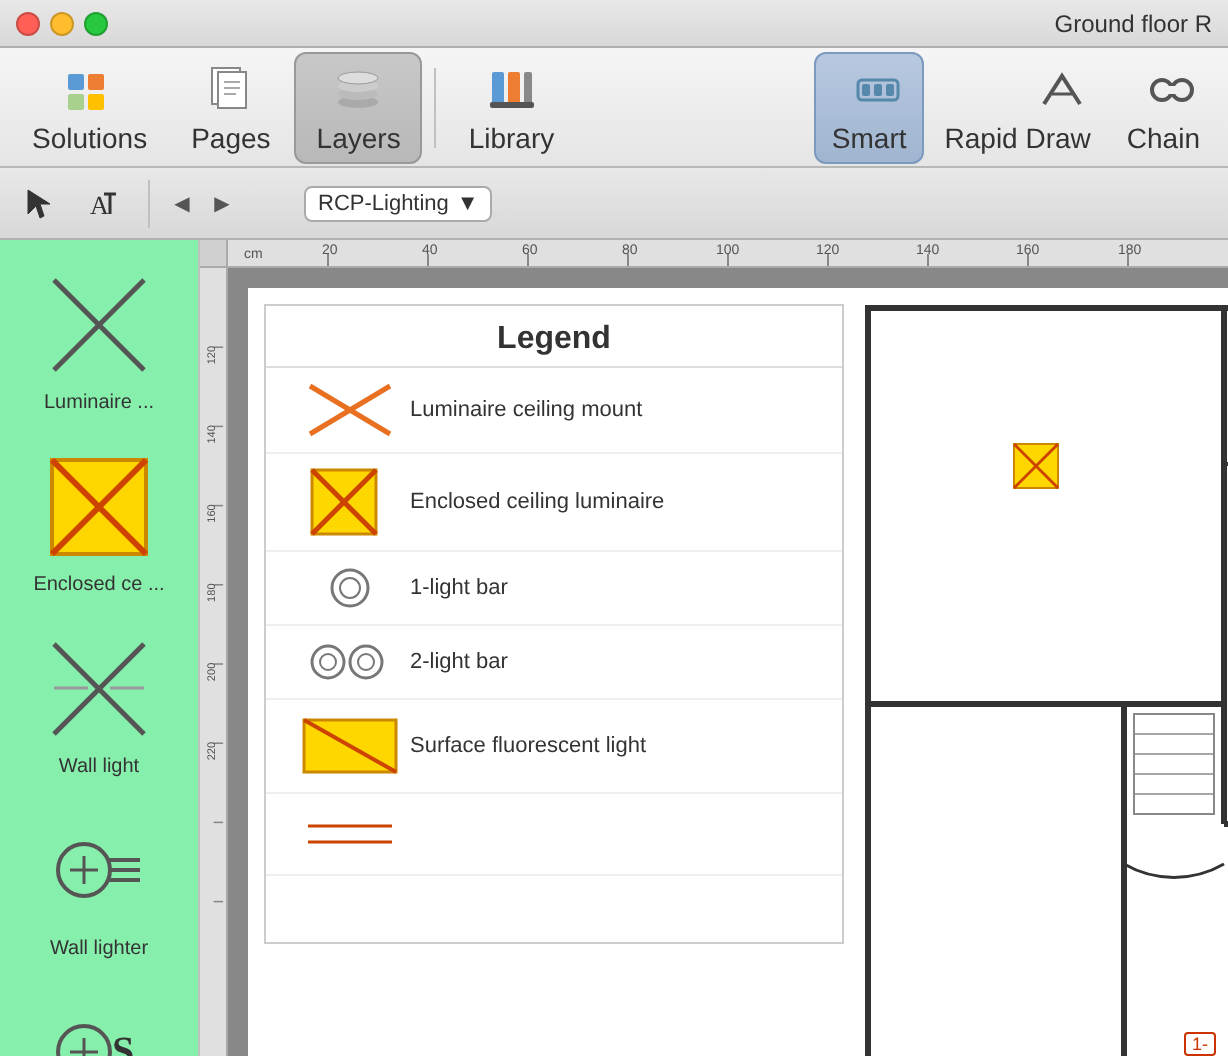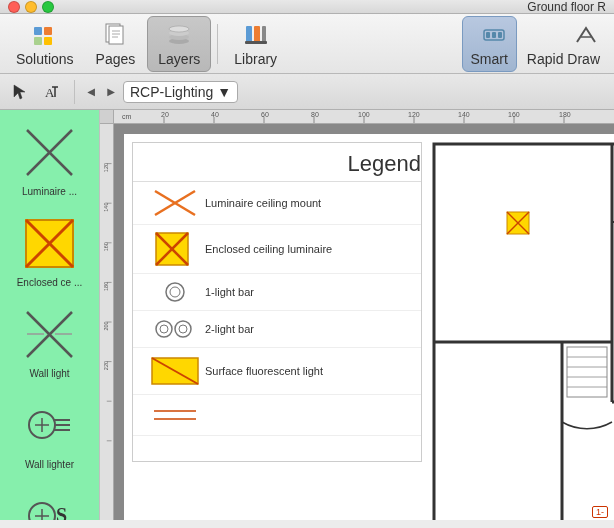--- a/index.html
+++ b/index.html
@@ -7,21 +7,21 @@
       width: 614px;
       height: 528px;
       overflow: hidden;
       font-family: -apple-system, BlinkMacSystemFont, 'Helvetica Neue', Arial, sans-serif;
       background: #ececec;
       user-select: none;
     }
 
     
     .title-bar {
-      height: 14px;
+      height: 24px;
       background: linear-gradient(to bottom, #e8e8e8, #d8d8d8);
       display: flex;
       align-items: center;
       justify-content: flex-end;
       padding: 0 8px;
       border-bottom: 1px solid #b0b0b0;
       position: relative;
     }
     .title-bar-buttons {
       position: absolute;
@@ -141,22 +141,23 @@
     }
     .layer-selector {
       display: flex;
       align-items: center;
       background: white;
       border: 1px solid #aaa;
       border-radius: 4px;
       padding: 2px 6px;
       cursor: pointer;
       gap: 4px;
-      font-size: 14px;
+      font-size: 11px;
       color: #333;
+      margin-left: 29px;
     }
 
     
     .main-content {
       display: flex;
       height: calc(528px - 22px - 60px - 36px);
     }
 
     
     .left-sidebar {
@@ -257,23 +258,23 @@
     .legend-box {
       position: absolute;
       top: 8px;
       left: 8px;
       width: 290px;
       height: 320px;
       background: white;
       border: 1px solid #ccc;
     }
     .legend-title {
-      text-align: right;
-      font-size: 22px;
-      font-weight: 400;
+      text-align: center;
+      font-size: 16px;
+      font-weight: 700;
       color: #333;
       padding: 8px 0 4px;
       border-bottom: 1px solid #ddd;
     }
     .legend-item {
       display: flex;
       align-items: center;
       padding: 6px 12px;
       border-bottom: 1px solid #eee;
     }
@@ -386,20 +387,30 @@
     <div class="toolbar-right-btn">
       <div class="toolbar-btn-icon">
         <svg width="26" height="26" viewBox="0 0 26 26">
           <path d="M4 20 L13 6 L22 20" fill="none" stroke="#555" stroke-width="2"></path>
           <line x1="8" y1="15" x2="18" y2="15" stroke="#555" stroke-width="1.5"></line>
         </svg>
       </div>
       <span class="toolbar-btn-label">Rapid Draw</span>
     </div>
 
+    <div class="toolbar-right-btn">
+      <div class="toolbar-btn-icon">
+        <svg width="26" height="26" viewBox="0 0 26 26">
+          <circle cx="8" cy="13" r="5" fill="none" stroke="#555" stroke-width="2"></circle>
+          <circle cx="18" cy="13" r="5" fill="none" stroke="#555" stroke-width="2"></circle>
+          <rect x="10" y="11" width="6" height="4" fill="#f0f0f0"></rect>
+        </svg>
+      </div>
+      <span class="toolbar-btn-label">Chain</span>
+    </div>
   </div>
 </div>
 
 <div class="secondary-toolbar">
 
   <div class="tool-btn">
     <svg width="18" height="18" viewBox="0 0 18 18">
       <path d="M3 2 L3 14 L7 10 L9 16 L11 15 L9 9 L14 9 Z" fill="#333" stroke="#333" stroke-width="0.5"></path>
     </svg>
   </div>

